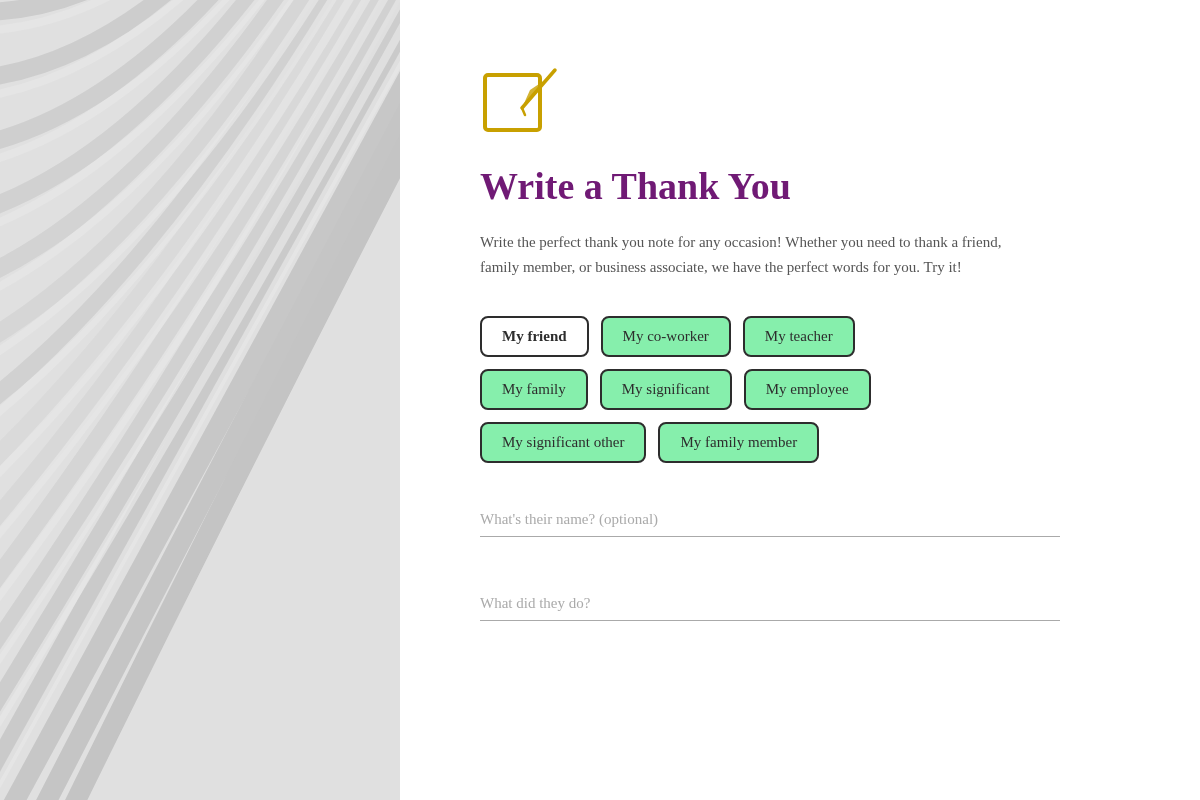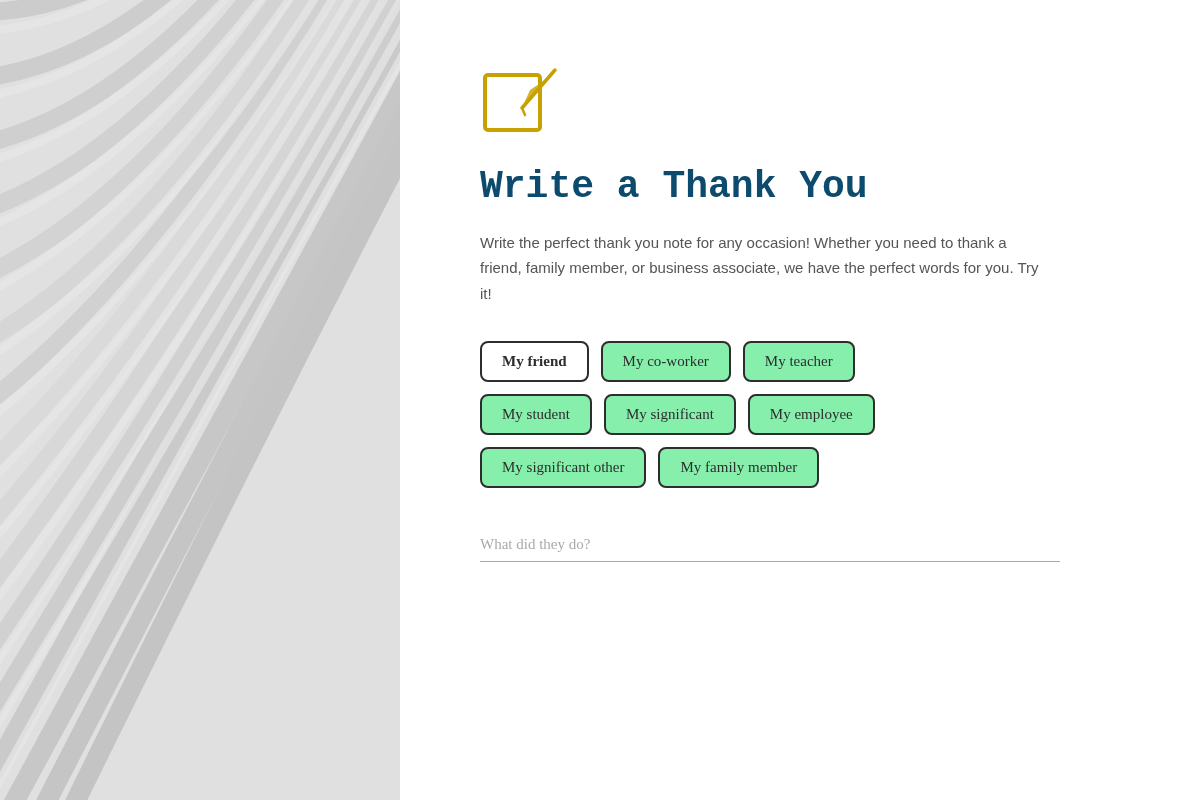--- a/index.html
+++ b/index.html
@@ -40,30 +40,30 @@
       overflow-y: auto;
     }
 
     .logo-icon {
       width: 90px;
       height: 80px;
       margin-bottom: 20px;
     }
 
     .page-title {
-      font-family: Liberation Mono, monospace;
+      font-family: Liberation Serif, serif;
       font-size: 38px;
       font-weight: bold;
-      color: #0c4a6e;
+      color: #701a75;
       margin-bottom: 20px;
       line-height: 1.2;
     }
 
     .description {
-      font-family: Liberation Sans, sans-serif;
+      font-family: Liberation Serif, serif;
       font-size: 15px;
       color: #555;
       line-height: 1.7;
       max-width: 560px;
       margin-bottom: 35px;
     }
 
     .button-groups {
       margin-bottom: 40px;
     }
@@ -188,31 +188,35 @@
 
   <div class="button-groups">
 
     <div class="button-row">
       <button class="recipient-btn active">My friend</button>
       <button class="recipient-btn">My co-worker</button>
       <button class="recipient-btn">My teacher</button>
     </div>
 
     <div class="button-row">
-      <button class="recipient-btn">My student</button>
+      <button class="recipient-btn">My family</button>
       <button class="recipient-btn">My significant</button>
       <button class="recipient-btn">My employee</button>
     </div>
 
     <div class="button-row">
       <button class="recipient-btn">My significant other</button>
       <button class="recipient-btn">My family member</button>
     </div>
   </div>
 
+  <div class="form-section">
+    <input class="form-input" type="text" placeholder="What's their name? (optional)" style="">
+    <div class="form-spacer"></div>
+  </div>
 
   <div class="form-section">
     <input class="form-input" type="text" placeholder="What did they do?" style="">
     <div class="form-spacer"></div>
   </div>
 
 
 </div>
 
 </body></html>

